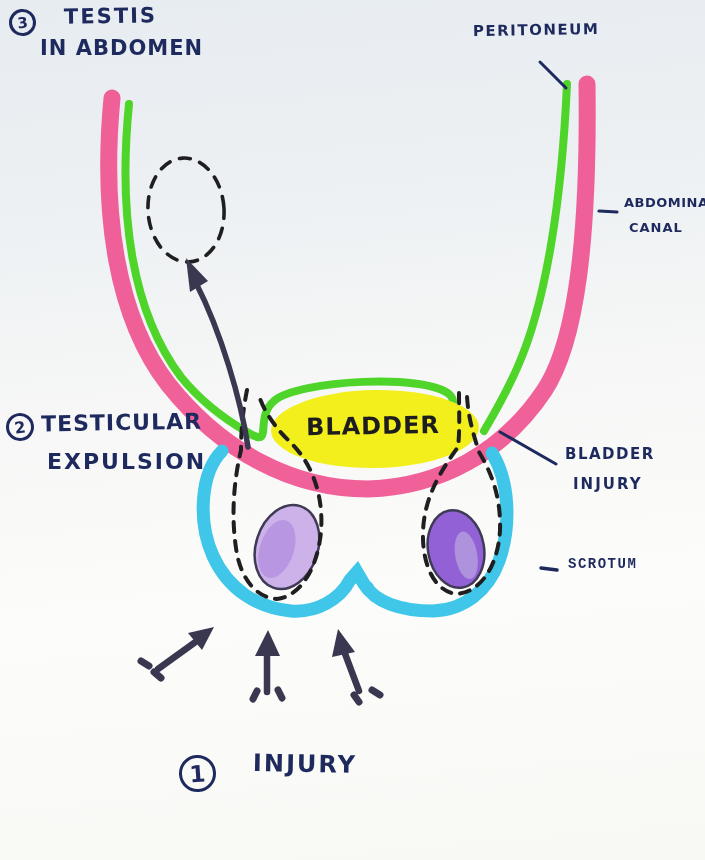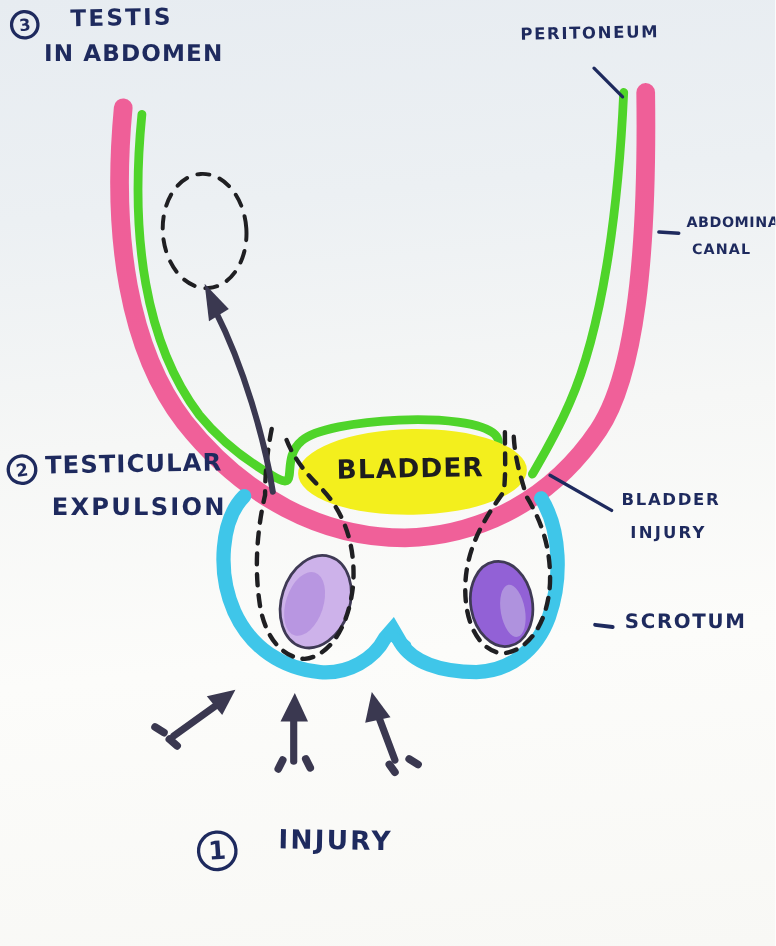--- a/index.html
+++ b/index.html
@@ -100,18 +100,18 @@
 
   <div class="stepnum" style="left:6px;top:413px;width:28px;height:28px;font-size:16px;transform:rotate(-8deg);">2</div>
   <div class="lbl" style="left:41px;top:412px;font-size:22px;letter-spacing:1px;transform:rotate(-1deg);">TESTICULAR</div>
   <div class="lbl" style="left:47px;top:451px;font-size:22px;letter-spacing:2px;">EXPULSION</div>
 
   <div class="lbl dark" style="left:306px;top:414px;font-size:24px;letter-spacing:1px;transform:rotate(-1deg);">BLADDER</div>
 
   <div class="lbl" style="left:565px;top:447px;font-size:15px;letter-spacing:1.5px;">BLADDER</div>
   <div class="lbl" style="left:573px;top:477px;font-size:15px;letter-spacing:2px;">INJURY</div>
 
-  <div class="lbl" style="left:568px;top:557px;font-size:18px;letter-spacing:1.5px;">SCROTUM</div>
+  <div class="lbl" style="left:568px;top:557px;font-size:14px;letter-spacing:1.5px;font-family:Liberation Mono, monospace;">SCROTUM</div>
 
   <div class="stepnum" style="left:179px;top:755px;width:37px;height:37px;font-size:23px;border-width:3.5px;transform:rotate(-4deg);">1</div>
   <div class="lbl" style="left:253px;top:752px;font-size:24px;letter-spacing:2px;transform:rotate(1deg);">INJURY</div>
 
 </div>
 
 </body></html>

